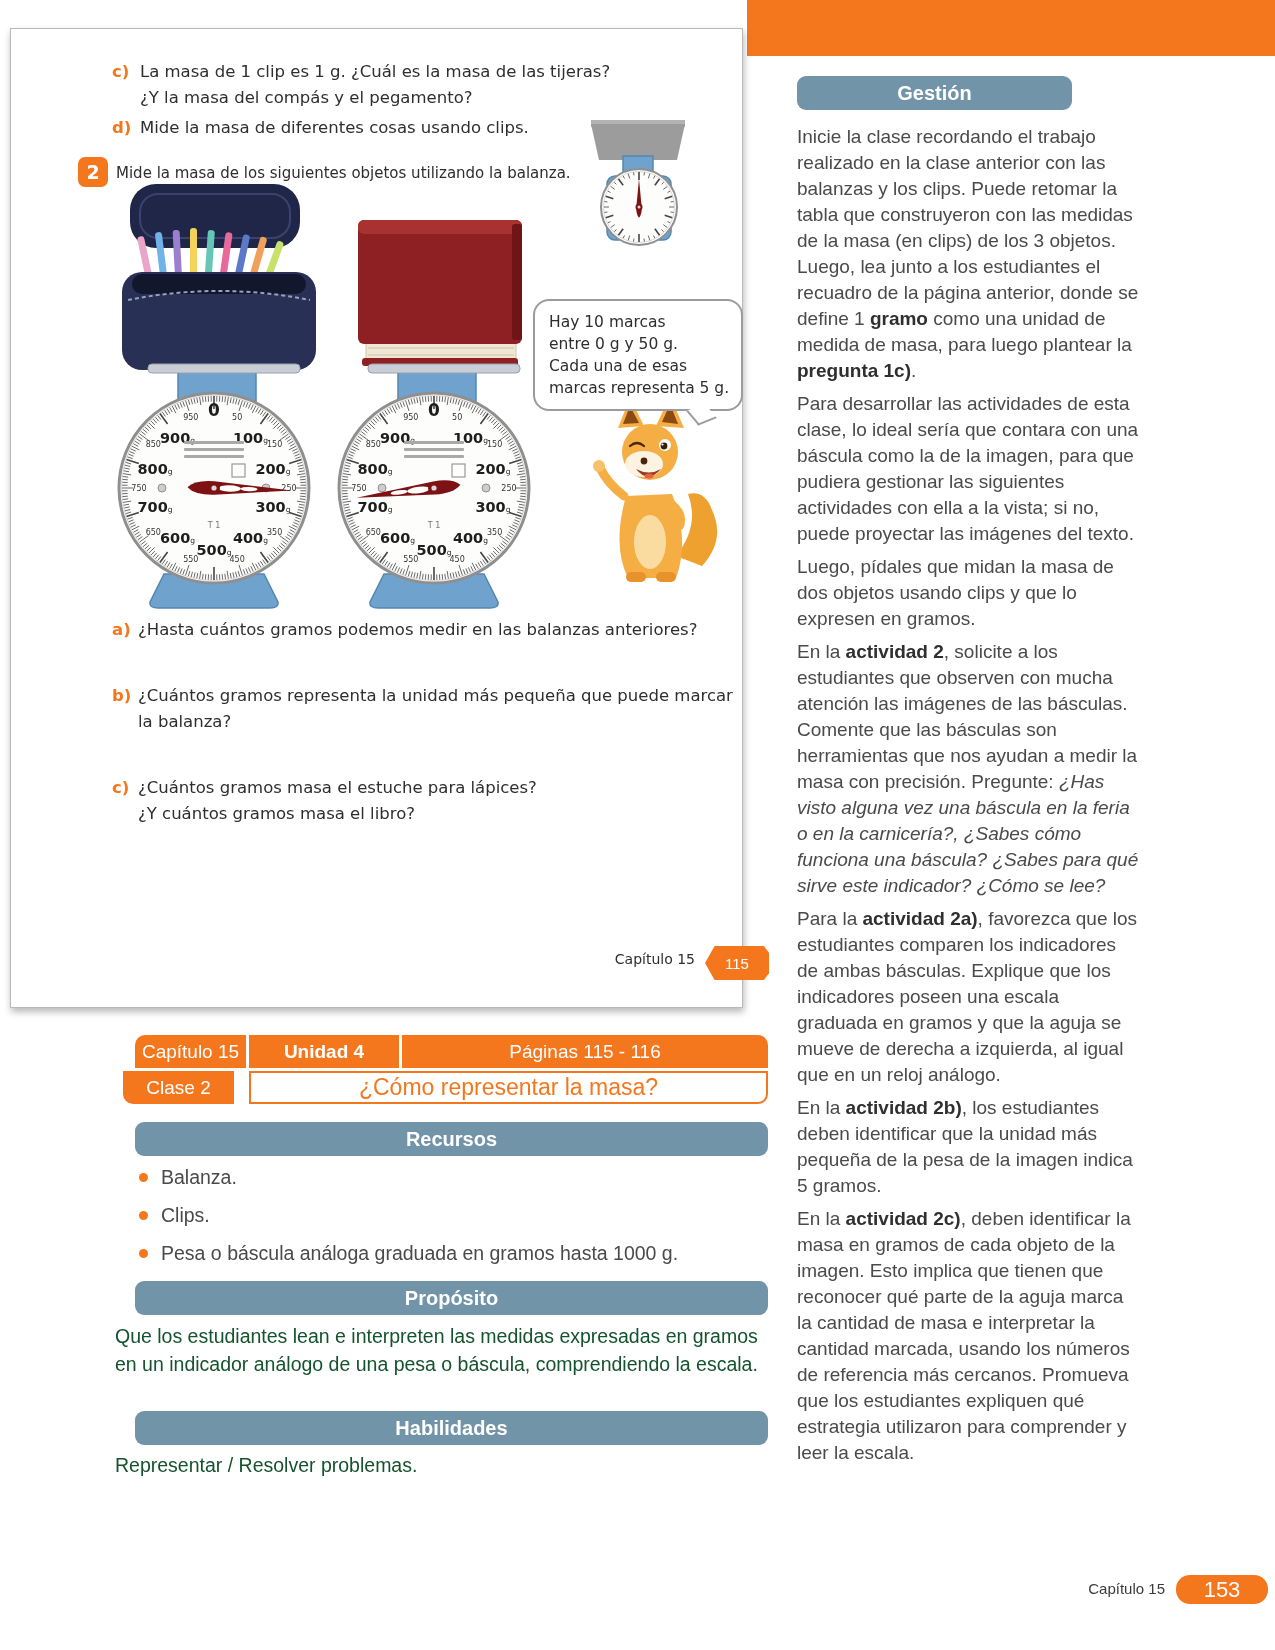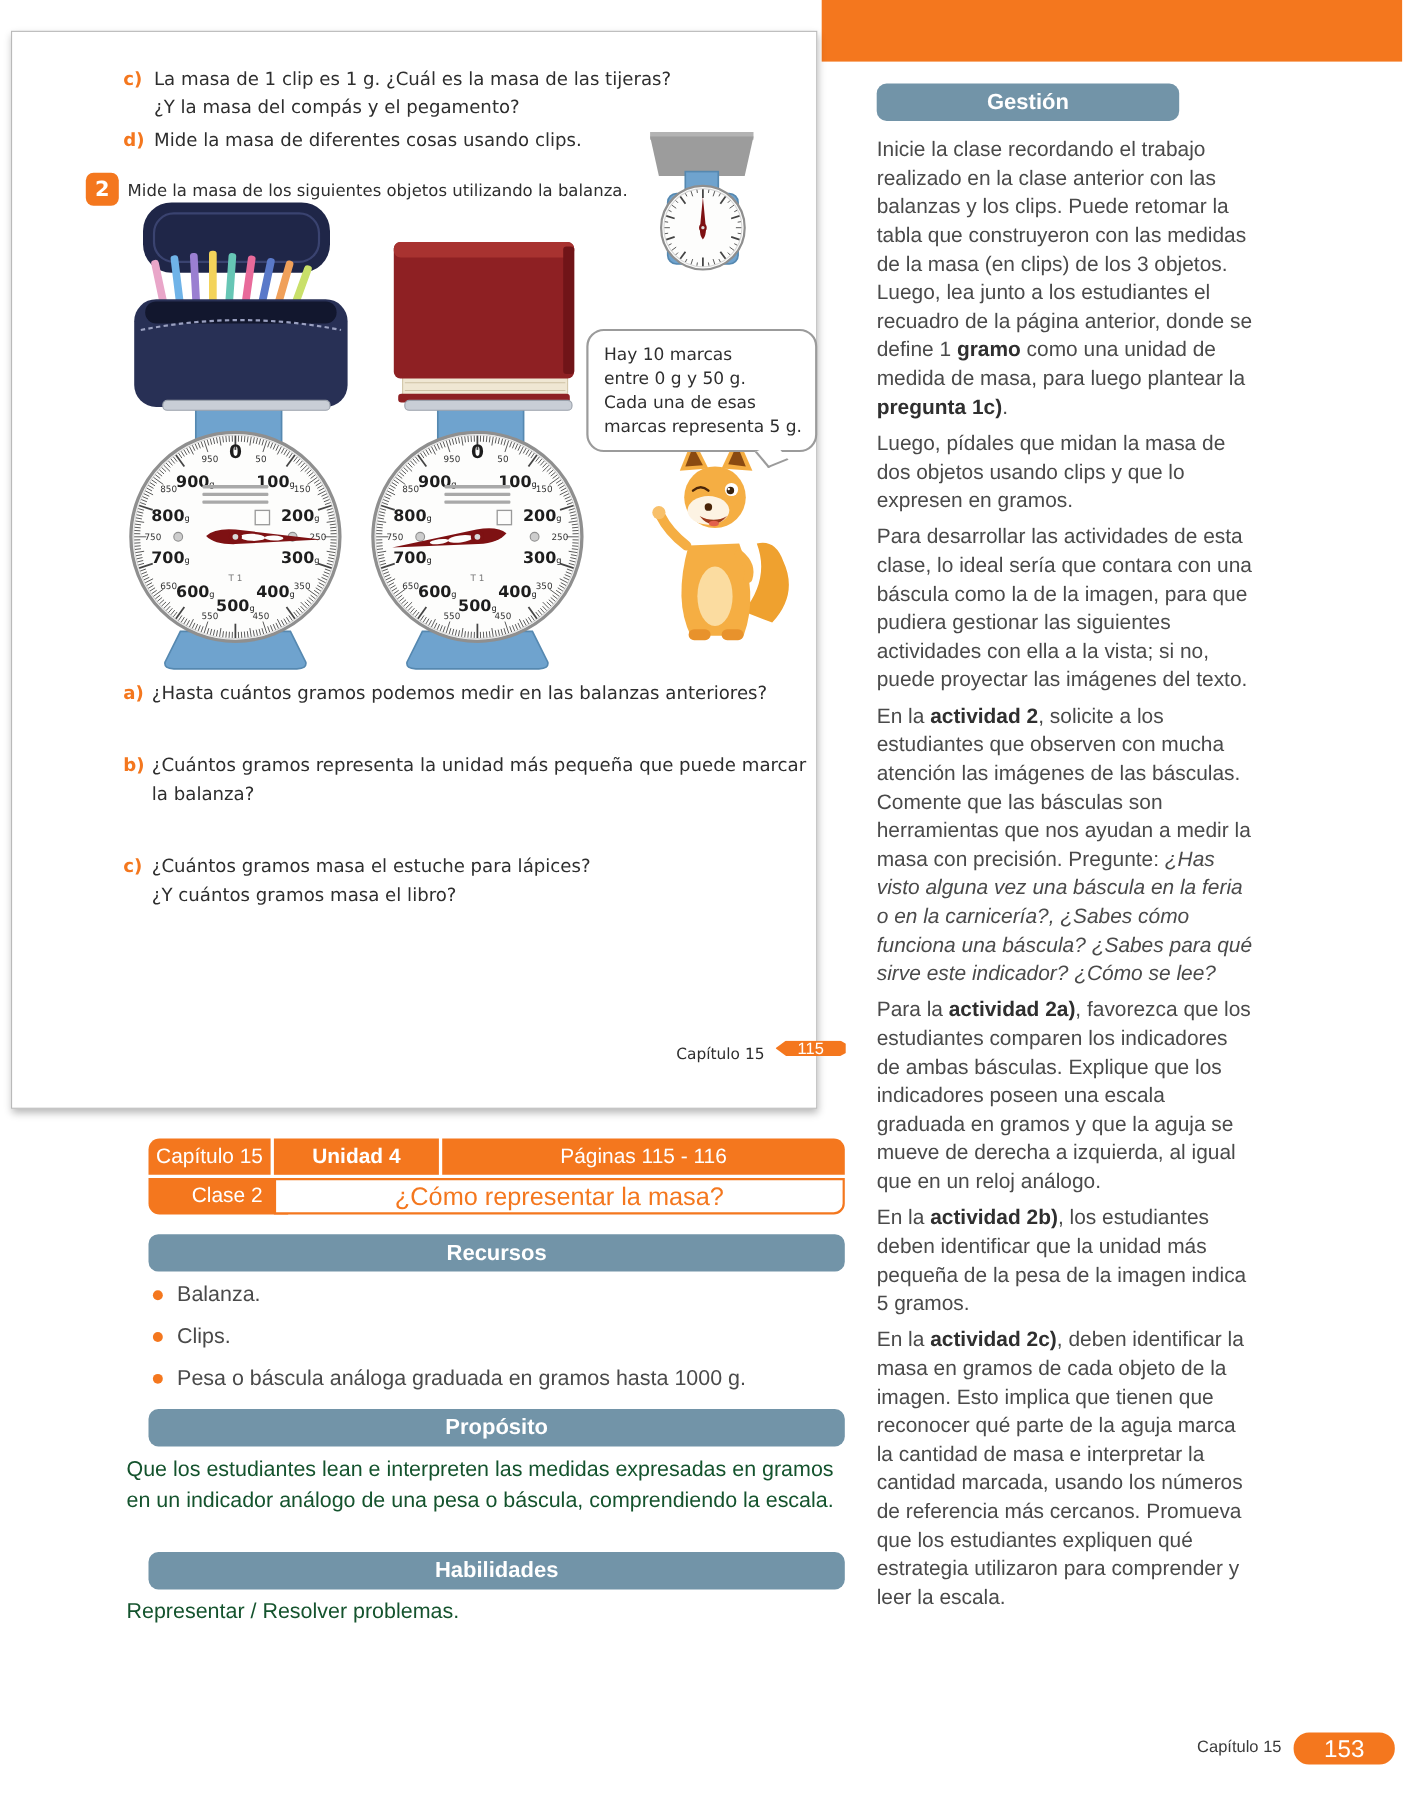--- a/index.html
+++ b/index.html
@@ -6,21 +6,21 @@
   .canvas{position:relative;width:1275px;height:1650px;background:#fff;overflow:hidden;font-family:"Liberation Sans",sans-serif;}
   .topbar{position:absolute;left:747px;top:0;width:528px;height:56px;background:#F4771E;}
   .student-page{position:absolute;left:10px;top:28px;width:731px;height:978px;background:#fff;border:1.5px solid #b9b9b9;box-shadow:1px 4px 7px rgba(0,0,0,.28);}
   .stu{position:absolute;font-family:"DejaVu Sans",sans-serif;font-size:16.5px;color:#2E2E2E;white-space:nowrap;}
   .stu-label{font-weight:bold;color:#F4771E;}
   .act-badge{position:absolute;left:78px;top:157px;width:30px;height:30px;background:#F4771E;border-radius:7px;color:#fff;font-weight:bold;font-size:19px;display:flex;align-items:center;justify-content:center;font-family:"DejaVu Sans",sans-serif;}
   .figure-svg{position:absolute;left:10px;top:28px;}
   .bubble{position:absolute;left:533px;top:299px;width:186px;background:#fff;border:2px solid #9B9B9B;border-radius:16px;padding:10px 6px 10px 14px;font-family:"DejaVu Sans",sans-serif;font-size:15.5px;line-height:22px;color:#2E2E2E;z-index:5;}
   .bubble div{white-space:nowrap;}
   .bubble:after{content:'';position:absolute;bottom:-15px;right:30px;width:17px;height:17px;background:#fff;border-right:2px solid #9B9B9B;border-bottom:2px solid #9B9B9B;transform:rotate(50deg) skewX(-18deg);}
-  .page-badge{position:absolute;left:705px;top:946px;width:64px;height:14px;background:#F4771E;color:#fff;font-size:15px;display:flex;align-items:center;justify-content:center;clip-path:polygon(0 50%,15% 0,92% 0,100% 20%,100% 80%,92% 100%,15% 100%);z-index:6;font-family:"Liberation Sans",sans-serif;}
+  .page-badge{position:absolute;left:705px;top:946px;width:64px;height:34px;background:#F4771E;color:#fff;font-size:15px;display:flex;align-items:center;justify-content:center;clip-path:polygon(0 50%,15% 0,92% 0,100% 20%,100% 80%,92% 100%,15% 100%);z-index:6;font-family:"Liberation Sans",sans-serif;}
   .stu-chapter{position:absolute;left:595px;top:951px;width:100px;text-align:right;font-size:14px;color:#2E2E2E;font-family:"DejaVu Sans",sans-serif;z-index:6;}
   .hbar{position:absolute;height:34px;background:#7294A8;border-radius:9px;color:#fff;font-weight:bold;font-size:20px;display:flex;align-items:center;justify-content:center;}
   .gestion-text{position:absolute;left:797px;top:124px;width:342px;font-size:19px;line-height:26px;color:#4A4A4A;}
   .gestion-text p{margin:0 0 7px 0;}
   .gestion-text .b{font-weight:bold;color:#2F2F2F;}
   .gestion-text .i{font-style:italic;}
   .cellO{position:absolute;background:#F4771E;color:#fff;font-size:19px;display:flex;align-items:center;justify-content:center;}
   .cellW{position:absolute;background:#fff;border:2px solid #F4771E;color:#F4771E;font-size:23px;display:flex;align-items:center;justify-content:center;box-sizing:border-box;}
   .bullet-row{position:absolute;left:135px;width:640px;height:30px;display:flex;align-items:center;font-size:19.5px;color:#4A4A4A;}
   .bullet-dot{width:9px;height:9px;border-radius:50%;background:#F4771E;margin:0 13px 0 4px;flex:0 0 auto;}
@@ -661,32 +661,32 @@
   <span class="stu stu-label" style="left:112px;top:778px;">c)</span>
   <span class="stu" style="left:138px;top:778px;">¿Cuántos gramos masa el estuche para lápices?</span>
   <span class="stu" style="left:138px;top:804px;">¿Y cuántos gramos masa el libro?</span>
 
   <div class="stu-chapter">Capítulo 15</div>
   <div class="page-badge">115</div>
 
   <div class="hbar" style="left:797px;top:76px;width:275px;">Gestión</div>
   <div class="gestion-text">
       <p><span>Inicie la clase recordando el trabajo realizado en la clase anterior con las balanzas y los clips. Puede retomar la tabla que construyeron con las medidas de la masa (en clips) de los 3 objetos. Luego, lea junto a los estudiantes el recuadro de la página anterior, donde se define 1 </span><span class="b">gramo</span><span> como una unidad de medida de masa, para luego plantear la </span><span class="b">pregunta 1c)</span><span>.</span></p>
+      <p><span>Para desarrollar las actividades de esta clase, lo ideal sería que contara con una báscula como la de la imagen, para que pudiera gestionar las siguientes actividades con ella a la vista; si no, puede proyectar las imágenes del texto.</span></p>
       <p><span>Luego, pídales que midan la masa de dos objetos usando clips y que lo expresen en gramos.</span></p>
-      <p><span>Para desarrollar las actividades de esta clase, lo ideal sería que contara con una báscula como la de la imagen, para que pudiera gestionar las siguientes actividades con ella a la vista; si no, puede proyectar las imágenes del texto.</span></p>
       <p><span>En la </span><span class="b">actividad 2</span><span>, solicite a los estudiantes que observen con mucha atención las imágenes de las básculas. Comente que las básculas son herramientas que nos ayudan a medir la masa con precisión. Pregunte: </span><span class="i">¿Has visto alguna vez una báscula en la feria o en la carnicería?, ¿Sabes cómo funciona una báscula? ¿Sabes para qué sirve este indicador? ¿Cómo se lee?</span></p>
       <p><span>Para la </span><span class="b">actividad 2a)</span><span>, favorezca que los estudiantes comparen los indicadores de ambas básculas. Explique que los indicadores poseen una escala graduada en gramos y que la aguja se mueve de derecha a izquierda, al igual que en un reloj análogo.</span></p>
       <p><span>En la </span><span class="b">actividad 2b)</span><span>, los estudiantes deben identificar que la unidad más pequeña de la pesa de la imagen indica 5 gramos.</span></p>
       <p><span>En la </span><span class="b">actividad 2c)</span><span>, deben identificar la masa en gramos de cada objeto de la imagen. Esto implica que tienen que reconocer qué parte de la aguja marca la cantidad de masa e interpretar la cantidad marcada, usando los números de referencia más cercanos. Promueva que los estudiantes expliquen qué estrategia utilizaron para comprender y leer la escala.</span></p>
     </div>
 
   <div class="cellO" style="left:135px;top:1035px;width:111px;height:33px;border-top-left-radius:10px;">Capítulo 15</div>
   <div class="cellO" style="left:249px;top:1035px;width:150px;height:33px;font-weight:bold;">Unidad 4</div>
   <div class="cellO" style="left:402px;top:1035px;width:366px;height:33px;border-top-right-radius:10px;">Páginas 115 - 116</div>
-  <div class="cellO" style="left:135px;top:1071px;width:111px;height:33px;border-bottom-left-radius:10px;padding-left:16px;">Clase 2</div>
+  <div class="cellO" style="left:123px;top:1071px;width:111px;height:33px;border-bottom-left-radius:10px;">Clase 2</div>
   <div class="cellW" style="left:249px;top:1071px;width:519px;height:33px;border-bottom-right-radius:10px;">¿Cómo representar la masa?</div>
 
   <div class="hbar" style="left:135px;top:1122px;width:633px;">Recursos</div>
   <div class="bullet-row" style="top:1162px;">
     <span class="bullet-dot"></span>
     <span>Balanza.</span>
   </div>
   <div class="bullet-row" style="top:1200px;">
     <span class="bullet-dot"></span>
     <span>Clips.</span>

